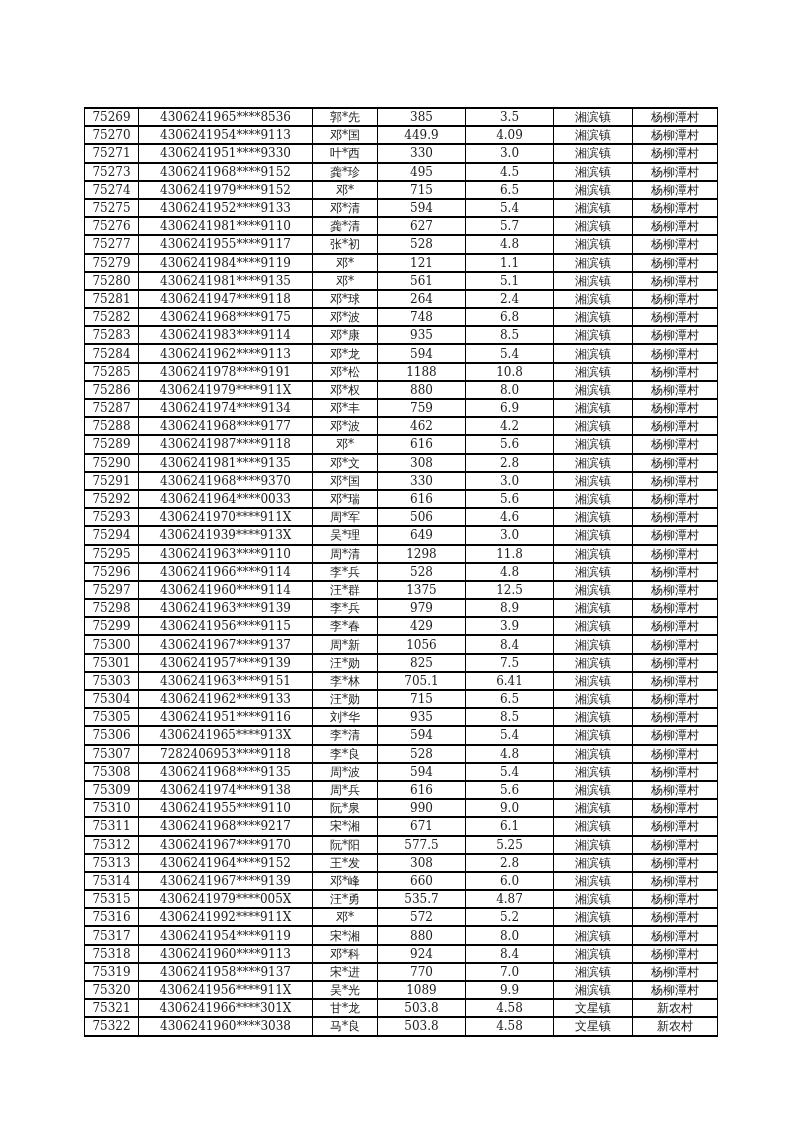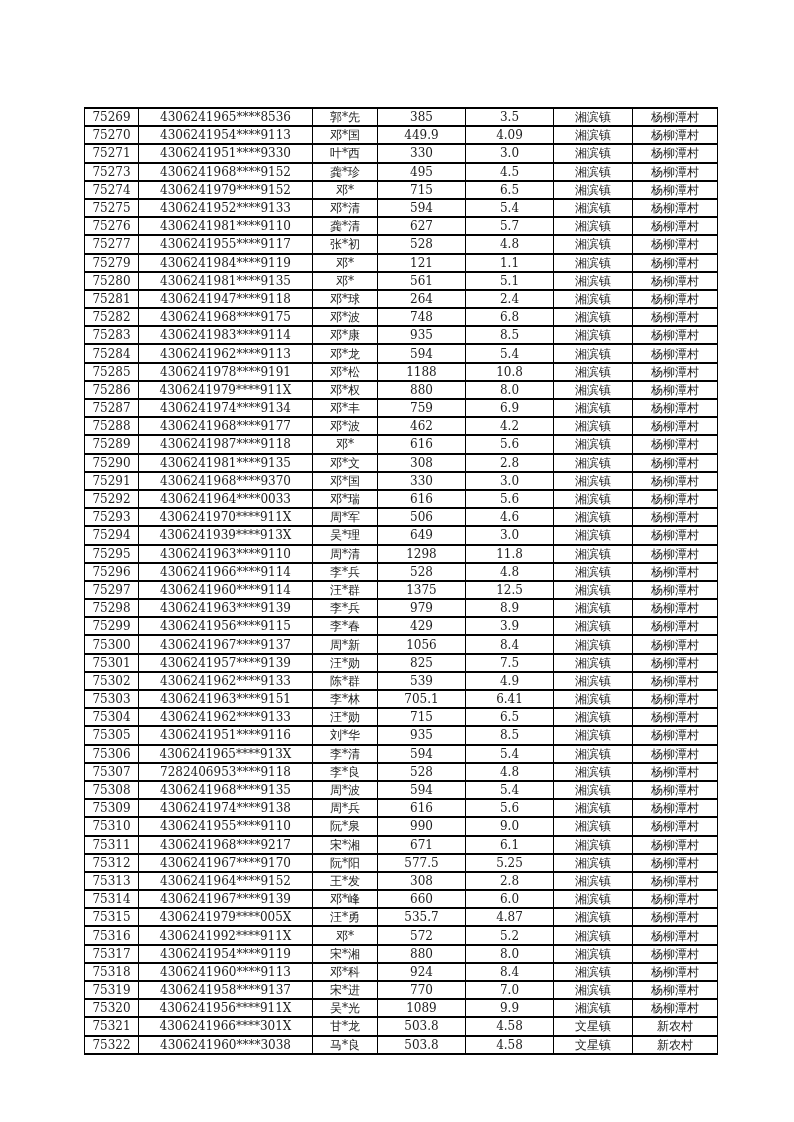--- a/index.html
+++ b/index.html
@@ -335,29 +335,20 @@
         <tr>
           <td>75301</td>
           <td>4306241957****9139</td>
           <td>汪*勋</td>
           <td>825</td>
           <td>7.5</td>
           <td>湘滨镇</td>
           <td>杨柳潭村</td>
         </tr>
         <tr>
-          <td>75302</td>
-          <td>4306241962****9133</td>
-          <td>陈*群</td>
-          <td>539</td>
-          <td>4.9</td>
-          <td>湘滨镇</td>
-          <td>杨柳潭村</td>
-        </tr>
-        <tr>
           <td>75303</td>
           <td>4306241963****9151</td>
           <td>李*林</td>
           <td>705.1</td>
           <td>6.41</td>
           <td>湘滨镇</td>
           <td>杨柳潭村</td>
         </tr>
         <tr>
           <td>75304</td>

